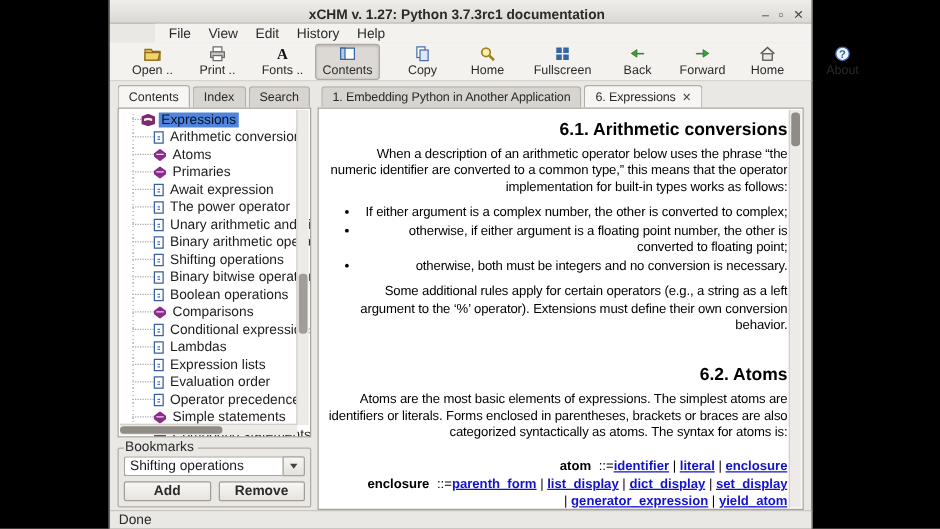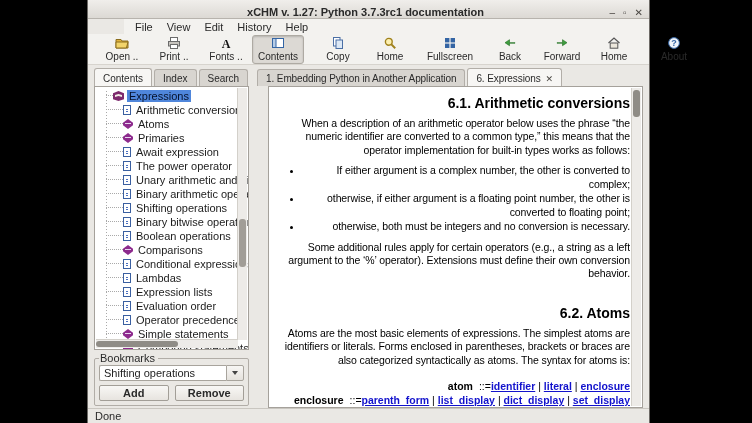--- a/index.html
+++ b/index.html
@@ -33,21 +33,21 @@
   
   .tabrow{height:21px;flex:0 0 21px;display:flex;align-items:flex-end;padding:0 6px;}
   .side-tabs{width:159px;display:flex;align-items:flex-end;flex:0 0 159px;}
   .doc-tabs{display:flex;align-items:flex-end;margin-left:4px;}
   .tab{padding:3px 8px 2px;background:#d8d5d0;border:1px solid #b2aea8;border-bottom:none;
        border-radius:3px 3px 0 0;margin-right:2px;font-size:10px;white-space:nowrap;color:#2a2a2a;}
   .tab.active{background:#f7f6f4;padding-top:4px;}
   .doc-tabs .tab{font-size:10px;letter-spacing:-0.1px;}
   .tab .close{margin-left:5px;color:#4a4743;font-size:9px;}
   
-  .main{flex:1;display:flex;min-height:0;padding:0 6px;gap:19px;}
+  .main{flex:1;display:flex;min-height:0;padding:0 6px;gap:5px;}
   .sidebar{flex:0 0 155px;width:155px;display:flex;flex-direction:column;min-height:0;}
   .tree-panel{flex:1;background:#fff;border:1px solid #a5a19b;position:relative;overflow:hidden;min-height:0;}
   .tree{list-style:none;margin:0;padding:2px 0 0 0;position:relative;}
   .tree::before{content:"";position:absolute;left:11px;top:4px;bottom:14px;width:1px;
         background-image:repeating-linear-gradient(to bottom,#a9a9a9 0 1px,transparent 1px 3px);}
   .trow{height:14px;display:flex;align-items:center;white-space:nowrap;overflow:hidden;position:relative;}
   .trow .connector{flex:0 0 7px;height:1px;border-top:1px dotted #a9a9a9;margin-left:11px;}
   .trow.lvl1 .connector{flex-basis:17px;}
   .ticon{flex:0 0 10px;height:10px;margin-right:3px;position:relative;}
   .ic-page{width:8px;height:10px;background:#fff;border:1px solid #3a5fa0;box-sizing:border-box;flex-basis:8px;}

